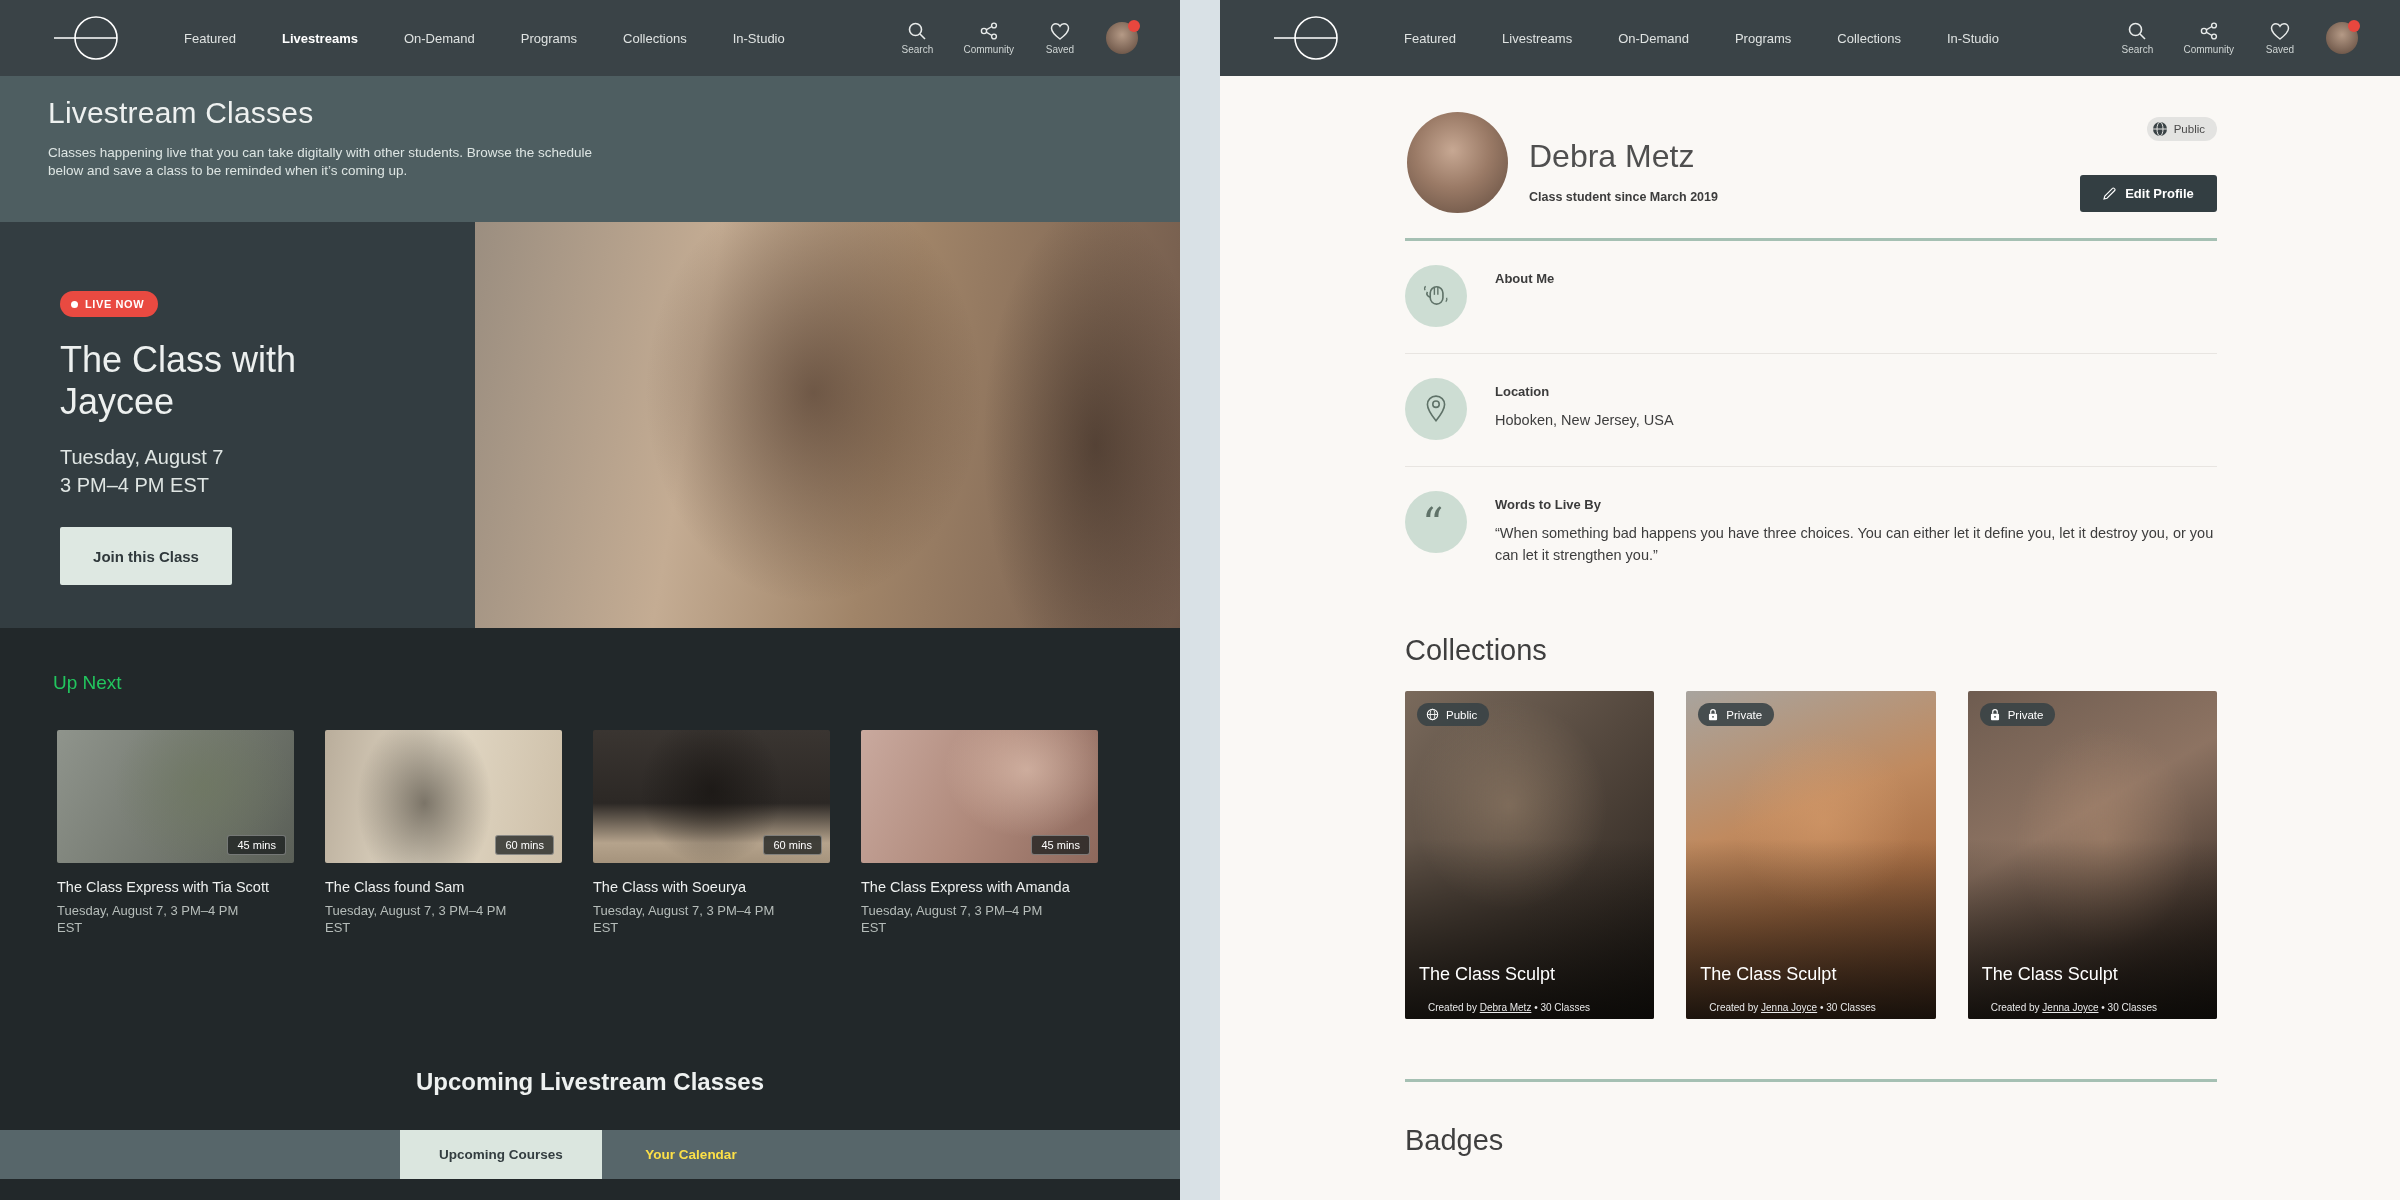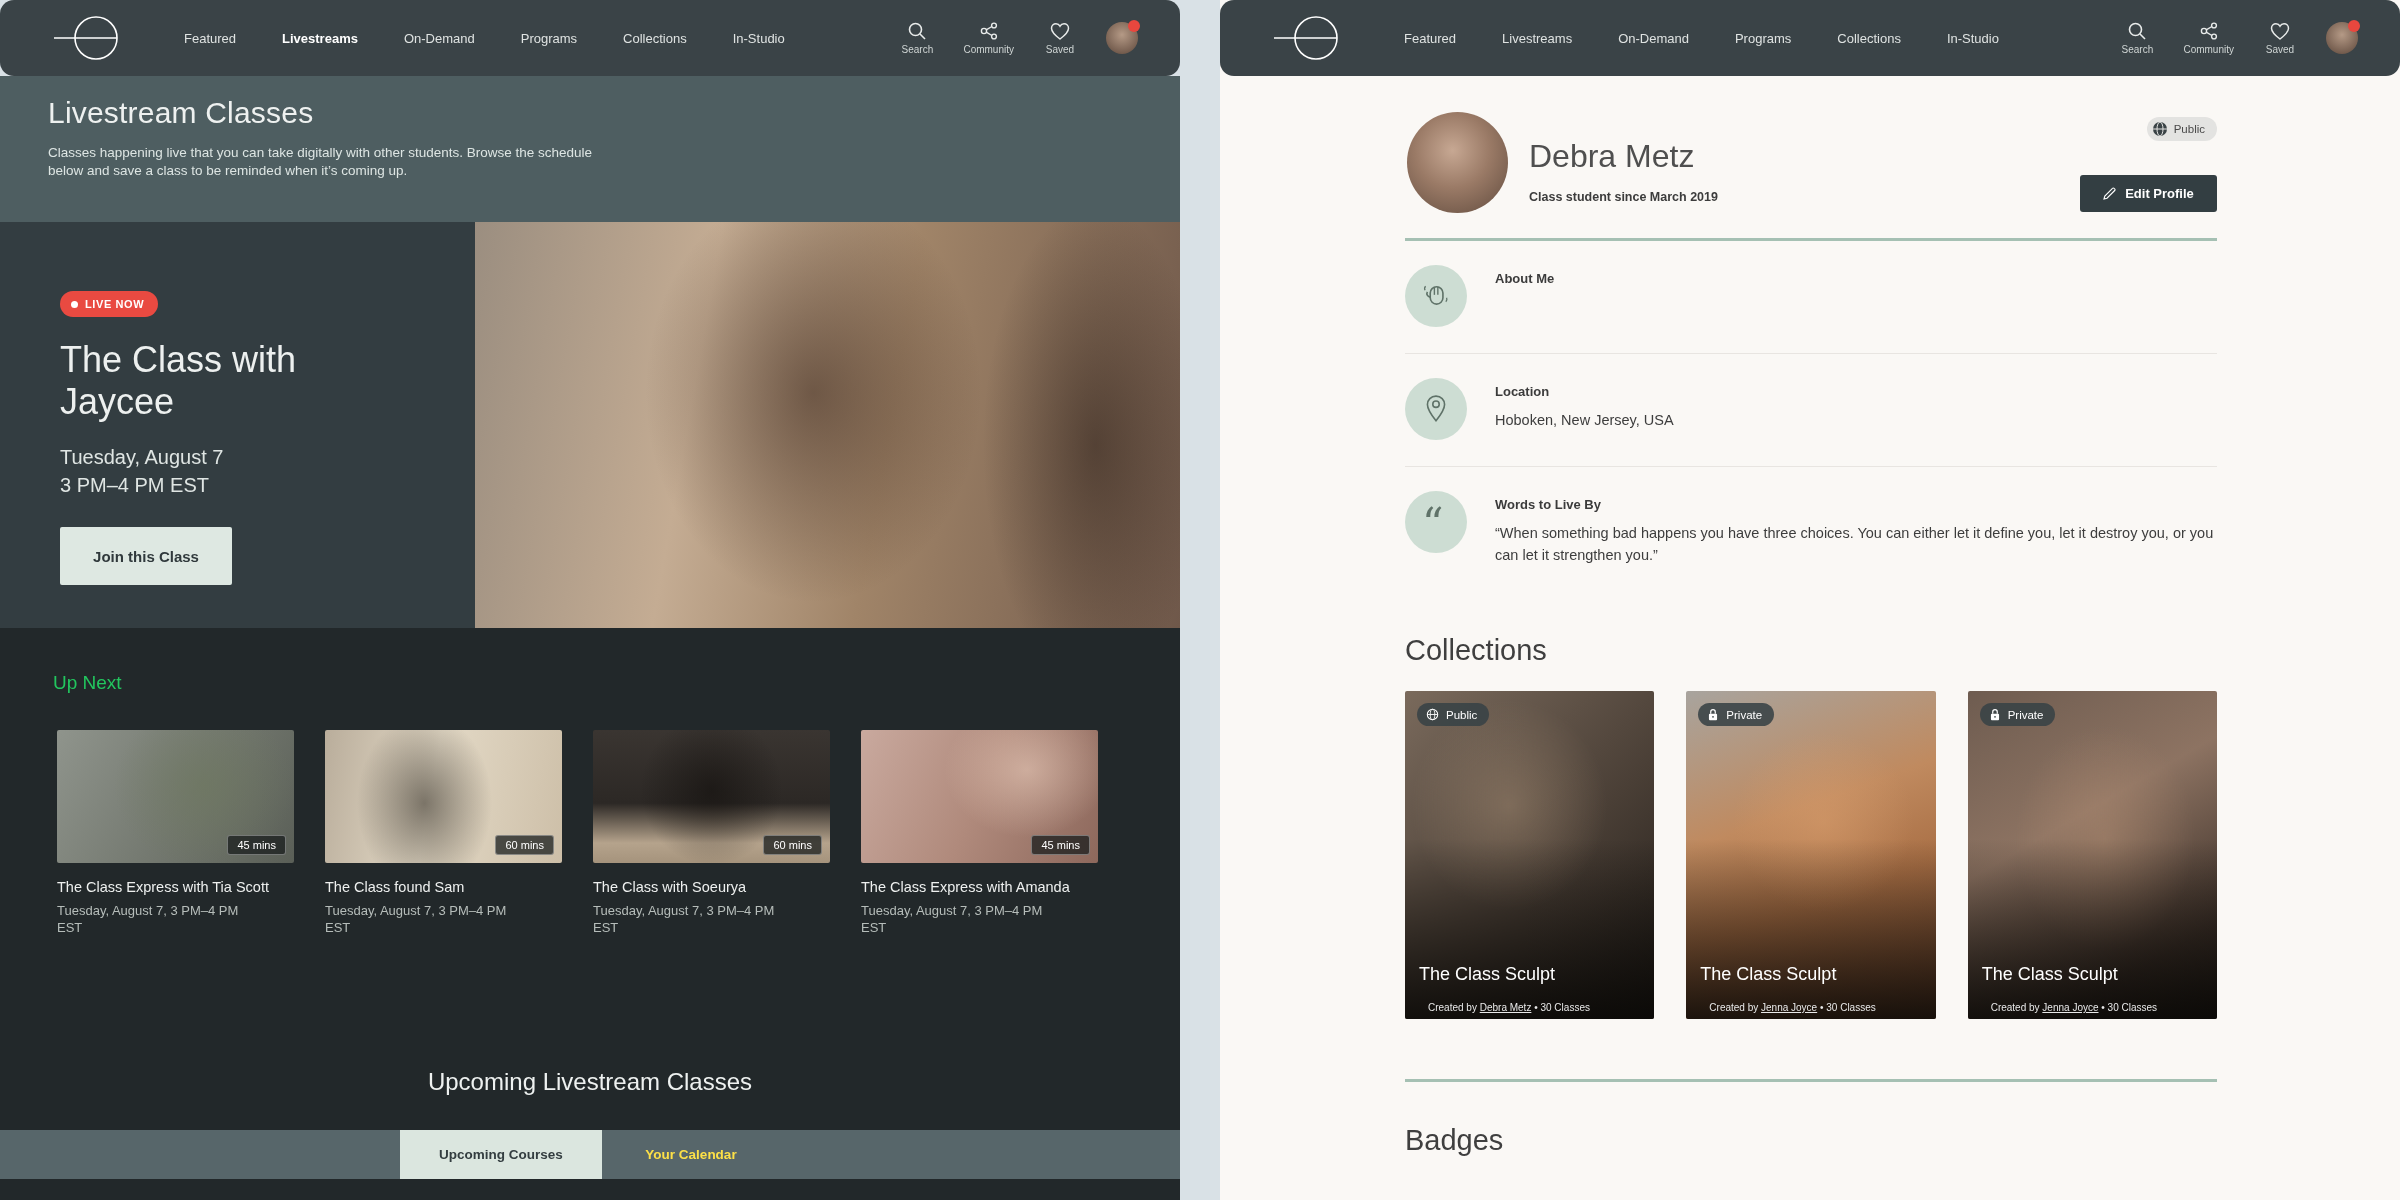--- a/index.html
+++ b/index.html
@@ -4,21 +4,21 @@
 <style>
   * { margin:0; padding:0; box-sizing:border-box; }
   html,body { width:2400px; height:1200px; overflow:hidden; }
   body { background:#d9e1e6; font-family:"Liberation Sans", sans-serif; position:relative; }
 
   .panel { position:absolute; top:0; height:1200px; width:1180px; overflow:hidden; }
   .panel-left  { left:0; }
   .panel-right { left:1220px; background:#faf8f5; }
 
   
-  .nav { height:76px; background:#3a4347; display:flex; align-items:center; position:relative;border-radius:14px; }
+  .nav { height:76px; background:#3a4347; display:flex; align-items:center; position:relative; }
   .nav-logo { margin-left:46px; width:92px; height:52px; display:flex; align-items:center; cursor:pointer; flex:0 0 auto; }
   .nav-menu { display:flex; gap:46px; margin-left:46px; align-items:center; }
   .nav-item { font-size:13px; color:#dfe3e2; cursor:pointer; white-space:nowrap; }
   .nav-item.active { font-weight:bold; color:#ffffff; }
   .nav-actions { margin-left:auto; margin-right:42px; display:flex; align-items:center; gap:24px; }
   .nav-action { display:flex; flex-direction:column; align-items:center; gap:3px; cursor:pointer; min-width:44px; }
   .nav-action svg { display:block; }
   .nav-action span { font-size:10px; color:#cfd5d4; }
   .nav-avatar { width:32px; height:32px; border-radius:50%; position:relative; cursor:pointer;
                 background:radial-gradient(circle at 50% 40%, #b59a86, #6e5749 80%); }
@@ -62,21 +62,21 @@
   .thumb-3 { background: radial-gradient(ellipse 95px 100px at 50% 45%, rgba(15,12,10,.55), transparent 75%),
              linear-gradient(to bottom,#3a3531,#2c2825 55%,#b5a38c 85%,#a5937c); }
   .thumb-4 { background: radial-gradient(ellipse 110px 90px at 70% 30%, rgba(230,201,184,.6), transparent 75%),
              linear-gradient(115deg,#c9a99e,#b08a7c 50%,#8d685c); }
   .duration-pill { position:absolute; right:8px; bottom:8px; background:rgba(25,29,30,.75);
     border:1px solid rgba(255,255,255,.35); color:#fff; font-size:11px; padding:3px 9px; border-radius:3px; }
   .class-card h3 { margin-top:16px; font-size:14.5px; font-weight:400; color:#eef0ef; }
   .class-card .sched { margin-top:7px; font-size:13px; line-height:17px; color:#b6bdba; width:190px; }
 
   .upcoming-heading { position:absolute; top:440px; left:0; width:100%; text-align:center;
-    font-size:24px; font-weight:400; color:#eef1f0; }
+    font-size:24px; font-weight:700; color:#eef1f0; }
   .tabbar { position:absolute; top:502px; left:0; width:100%; height:49px; background:#57666a;
     display:flex; justify-content:center; }
   .tab { height:49px; display:flex; align-items:center; justify-content:center;
     font-size:13.5px; font-weight:bold; color:#fde047; cursor:pointer; }
   .tab.active { background:#dbe6df; color:#333d40; }
   .tab-1 { width:202px; } .tab-2 { width:178px; }
 
   
   .rp-body { position:relative; padding:0 0 0 185px; }
   .rp-col { width:812px; position:relative; }

